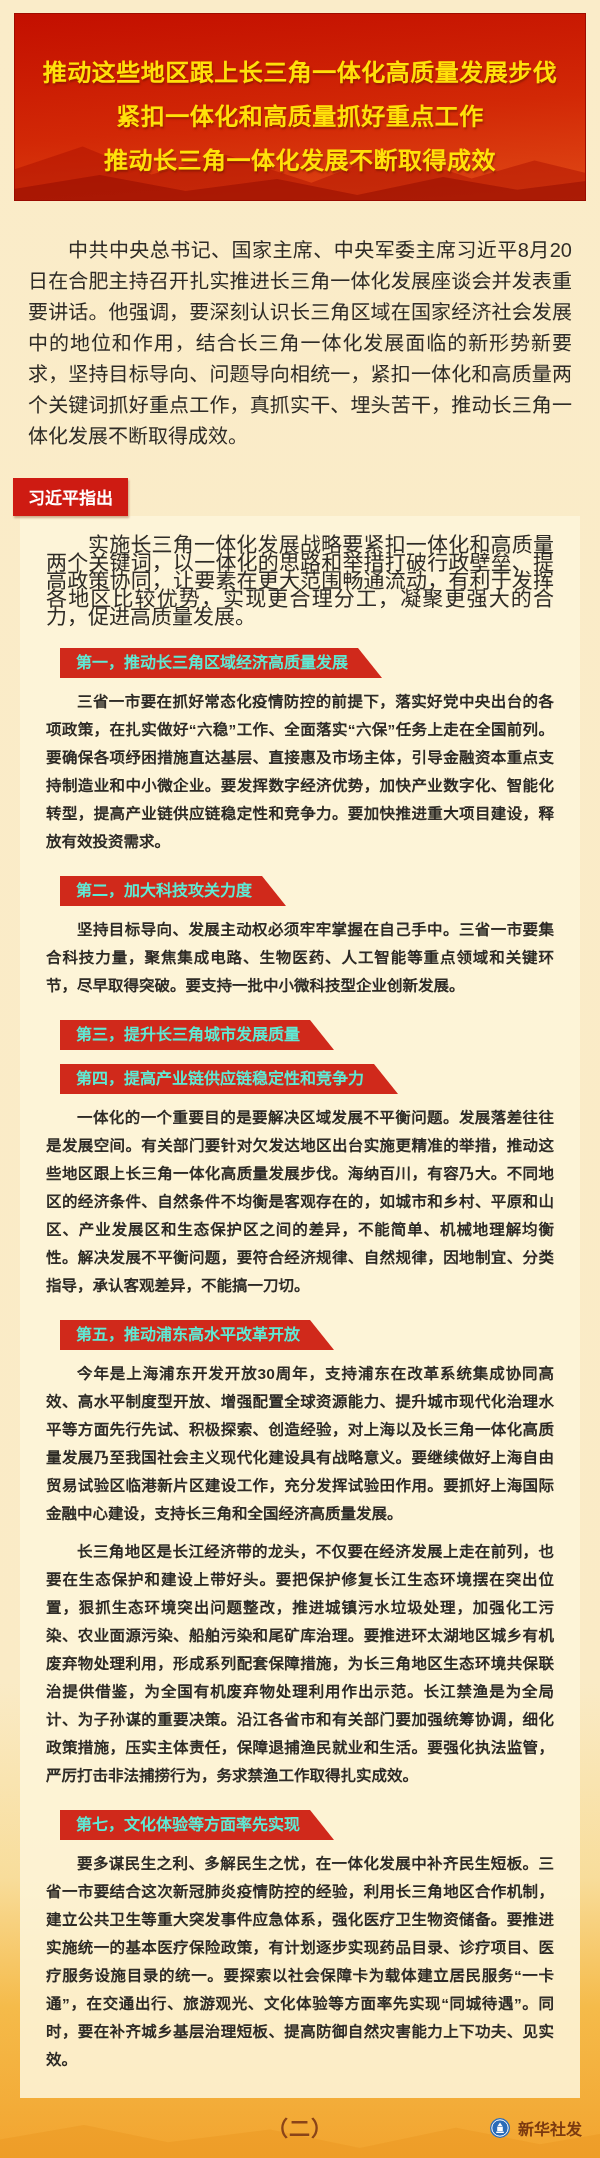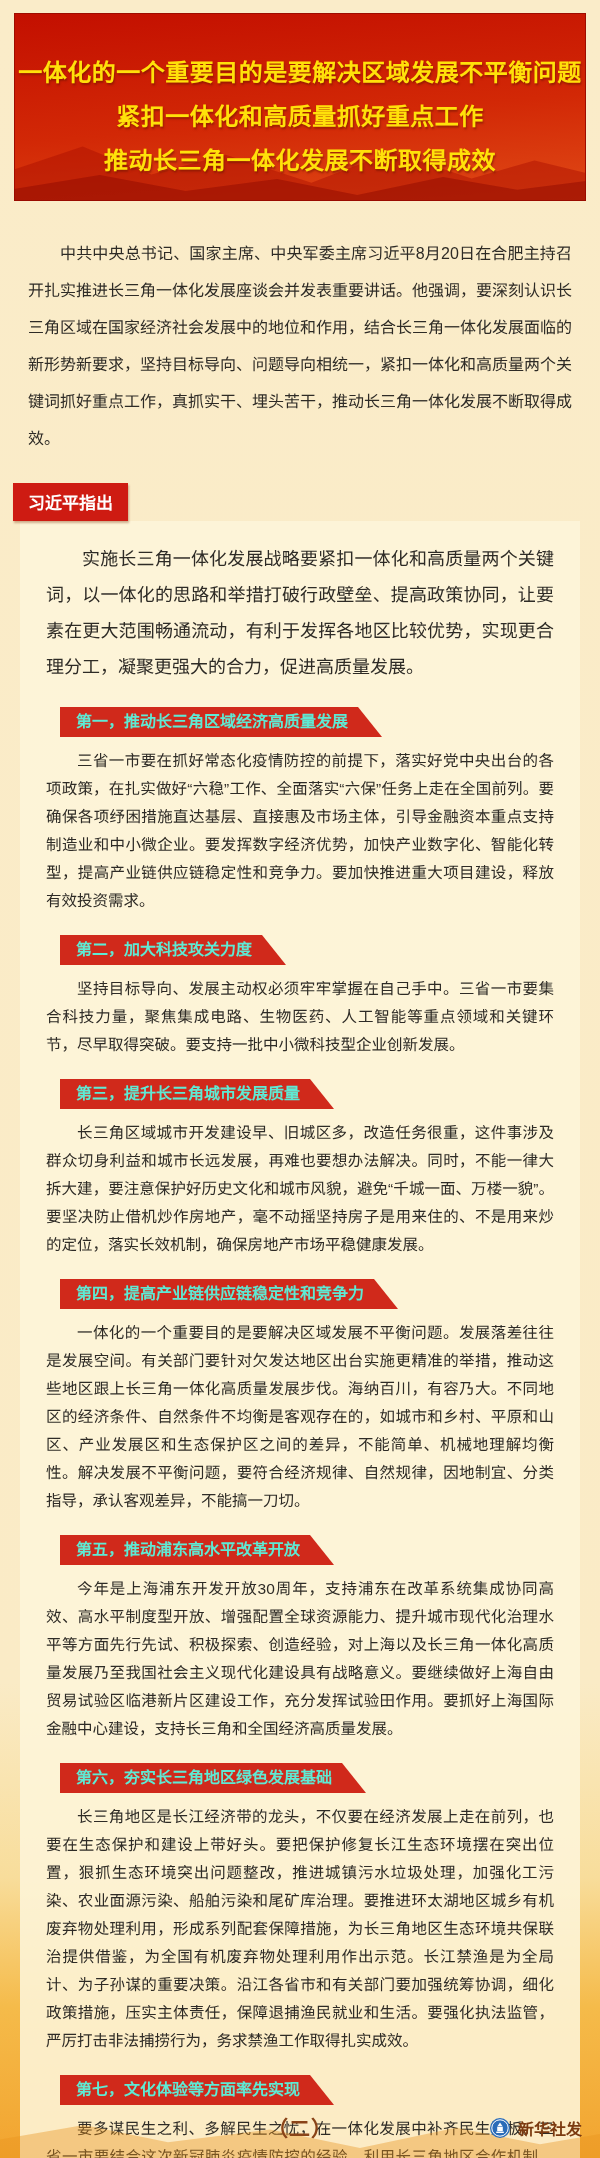--- a/index.html
+++ b/index.html
@@ -44,22 +44,22 @@
     color:#FFE10A;
     font-weight:bold;
     font-size:24px;
     line-height:44px;
     text-shadow:1px 2px 2px rgba(110,20,0,.55);
     letter-spacing:.5px;
   }
   
   .intro{
     margin:34px 28px 0 28px;
-    font-size:16px;
-    line-height:37px;
+    font-size:20px;
+    line-height:31px;
     color:#2E2B26;
     text-indent:2em;
     text-align:justify;
   }
   
   .xi-badge{
     display:inline-block;
     margin:26px 0 0 13px;
     background:#CE1B12;
     color:#FFFFFF;
@@ -69,22 +69,22 @@
     box-shadow:1px 2px 2px rgba(120,40,0,.35);
   }
   
   .panel{
     margin:0 20px;
     background:rgba(253,245,218,.88);
     padding:14px 16px 18px 16px;
   }
   .lead{
     margin:6px 10px 8px 10px;
-    font-size:18px;
-    line-height:36px;
+    font-size:21px;
+    line-height:18px;
     color:#2E2B26;
     text-indent:2em;
     text-align:justify;
   }
   .ribbon{
     display:inline-block;
     margin:14px 0 0 24px;
     background:#D0291B;
     color:#5eead4;
     font-weight:bold;
@@ -94,20 +94,21 @@
     clip-path:polygon(0 0,calc(100% - 24px) 0,100% 100%,0 100%);
     filter:drop-shadow(1px 2px 1px rgba(120,40,0,.3));
   }
   .para{
     margin:10px 10px 6px 10px;
     font-size:15.5px;
     line-height:28px;
     color:#2E2B26;
     text-indent:2em;
     text-align:justify;
+    font-weight:bold;
   }
   
   .footer{
     position:absolute;left:0;bottom:0;width:100%;height:64px;z-index:3;
   }
   .footer .mountain3{
     position:absolute;bottom:0;left:0;width:100%;height:46px;
     background:#E8941F;opacity:.4;
     clip-path:polygon(0 100%,0 60%,14% 28%,28% 66%,45% 38%,60% 78%,76% 34%,90% 70%,100% 48%,100% 100%);
   }
@@ -125,21 +126,21 @@
 </head>
 <body>
 
 <div class="page">
 
   
   <div class="banner">
     <div class="mountain1"></div>
     <div class="mountain2"></div>
     <div class="banner-titles">
-      <div>一体化的一个重要目的是要解决区域发展不平衡问题</div>
+      <div>推动这些地区跟上长三角一体化高质量发展步伐</div>
       <div>紧扣一体化和高质量抓好重点工作</div>
       <div>推动长三角一体化发展不断取得成效</div>
     </div>
   </div>
 
   
   <p class="intro">中共中央总书记、国家主席、中央军委主席习近平8月20日在合肥主持召开扎实推进长三角一体化发展座谈会并发表重要讲话。他强调，要深刻认识长三角区域在国家经济社会发展中的地位和作用，结合长三角一体化发展面临的新形势新要求，坚持目标导向、问题导向相统一，紧扣一体化和高质量两个关键词抓好重点工作，真抓实干、埋头苦干，推动长三角一体化发展不断取得成效。</p>
 
   
   <div class="xi-badge">习近平指出</div>
@@ -159,41 +160,37 @@
     <div class="ribbon">
       <span class="ribbon-text">第二，加大科技攻关力度</span>
     </div>
     <p class="para">坚持目标导向、发展主动权必须牢牢掌握在自己手中。三省一市要集合科技力量，聚焦集成电路、生物医药、人工智能等重点领域和关键环节，尽早取得突破。要支持一批中小微科技型企业创新发展。</p>
   </section>
 
   <section class="section">
     <div class="ribbon">
       <span class="ribbon-text">第三，提升长三角城市发展质量</span>
     </div>
-    <p class="para">长三角区域城市开发建设早、旧城区多，改造任务很重，这件事涉及群众切身利益和城市长远发展，再难也要想办法解决。同时，不能一律大拆大建，要注意保护好历史文化和城市风貌，避免“千城一面、万楼一貌”。要坚决防止借机炒作房地产，毫不动摇坚持房子是用来住的、不是用来炒的定位，落实长效机制，确保房地产市场平稳健康发展。</p>
   </section>
 
   <section class="section">
     <div class="ribbon">
       <span class="ribbon-text">第四，提高产业链供应链稳定性和竞争力</span>
     </div>
     <p class="para">一体化的一个重要目的是要解决区域发展不平衡问题。发展落差往往是发展空间。有关部门要针对欠发达地区出台实施更精准的举措，推动这些地区跟上长三角一体化高质量发展步伐。海纳百川，有容乃大。不同地区的经济条件、自然条件不均衡是客观存在的，如城市和乡村、平原和山区、产业发展区和生态保护区之间的差异，不能简单、机械地理解均衡性。解决发展不平衡问题，要符合经济规律、自然规律，因地制宜、分类指导，承认客观差异，不能搞一刀切。</p>
   </section>
 
   <section class="section">
     <div class="ribbon">
       <span class="ribbon-text">第五，推动浦东高水平改革开放</span>
     </div>
     <p class="para">今年是上海浦东开发开放30周年，支持浦东在改革系统集成协同高效、高水平制度型开放、增强配置全球资源能力、提升城市现代化治理水平等方面先行先试、积极探索、创造经验，对上海以及长三角一体化高质量发展乃至我国社会主义现代化建设具有战略意义。要继续做好上海自由贸易试验区临港新片区建设工作，充分发挥试验田作用。要抓好上海国际金融中心建设，支持长三角和全国经济高质量发展。</p>
   </section>
 
   <section class="section">
-    <div class="ribbon">
-      <span class="ribbon-text">第六，夯实长三角地区绿色发展基础</span>
-    </div>
     <p class="para">长三角地区是长江经济带的龙头，不仅要在经济发展上走在前列，也要在生态保护和建设上带好头。要把保护修复长江生态环境摆在突出位置，狠抓生态环境突出问题整改，推进城镇污水垃圾处理，加强化工污染、农业面源污染、船舶污染和尾矿库治理。要推进环太湖地区城乡有机废弃物处理利用，形成系列配套保障措施，为长三角地区生态环境共保联治提供借鉴，为全国有机废弃物处理利用作出示范。长江禁渔是为全局计、为子孙谋的重要决策。沿江各省市和有关部门要加强统筹协调，细化政策措施，压实主体责任，保障退捕渔民就业和生活。要强化执法监管，严厉打击非法捕捞行为，务求禁渔工作取得扎实成效。</p>
   </section>
 
   <section class="section">
     <div class="ribbon">
       <span class="ribbon-text">第七，文化体验等方面率先实现</span>
     </div>
     <p class="para">要多谋民生之利、多解民生之忧，在一体化发展中补齐民生短板。三省一市要结合这次新冠肺炎疫情防控的经验，利用长三角地区合作机制，建立公共卫生等重大突发事件应急体系，强化医疗卫生物资储备。要推进实施统一的基本医疗保险政策，有计划逐步实现药品目录、诊疗项目、医疗服务设施目录的统一。要探索以社会保障卡为载体建立居民服务“一卡通”，在交通出行、旅游观光、文化体验等方面率先实现“同城待遇”。同时，要在补齐城乡基层治理短板、提高防御自然灾害能力上下功夫、见实效。</p>
   </section>
 </div>

